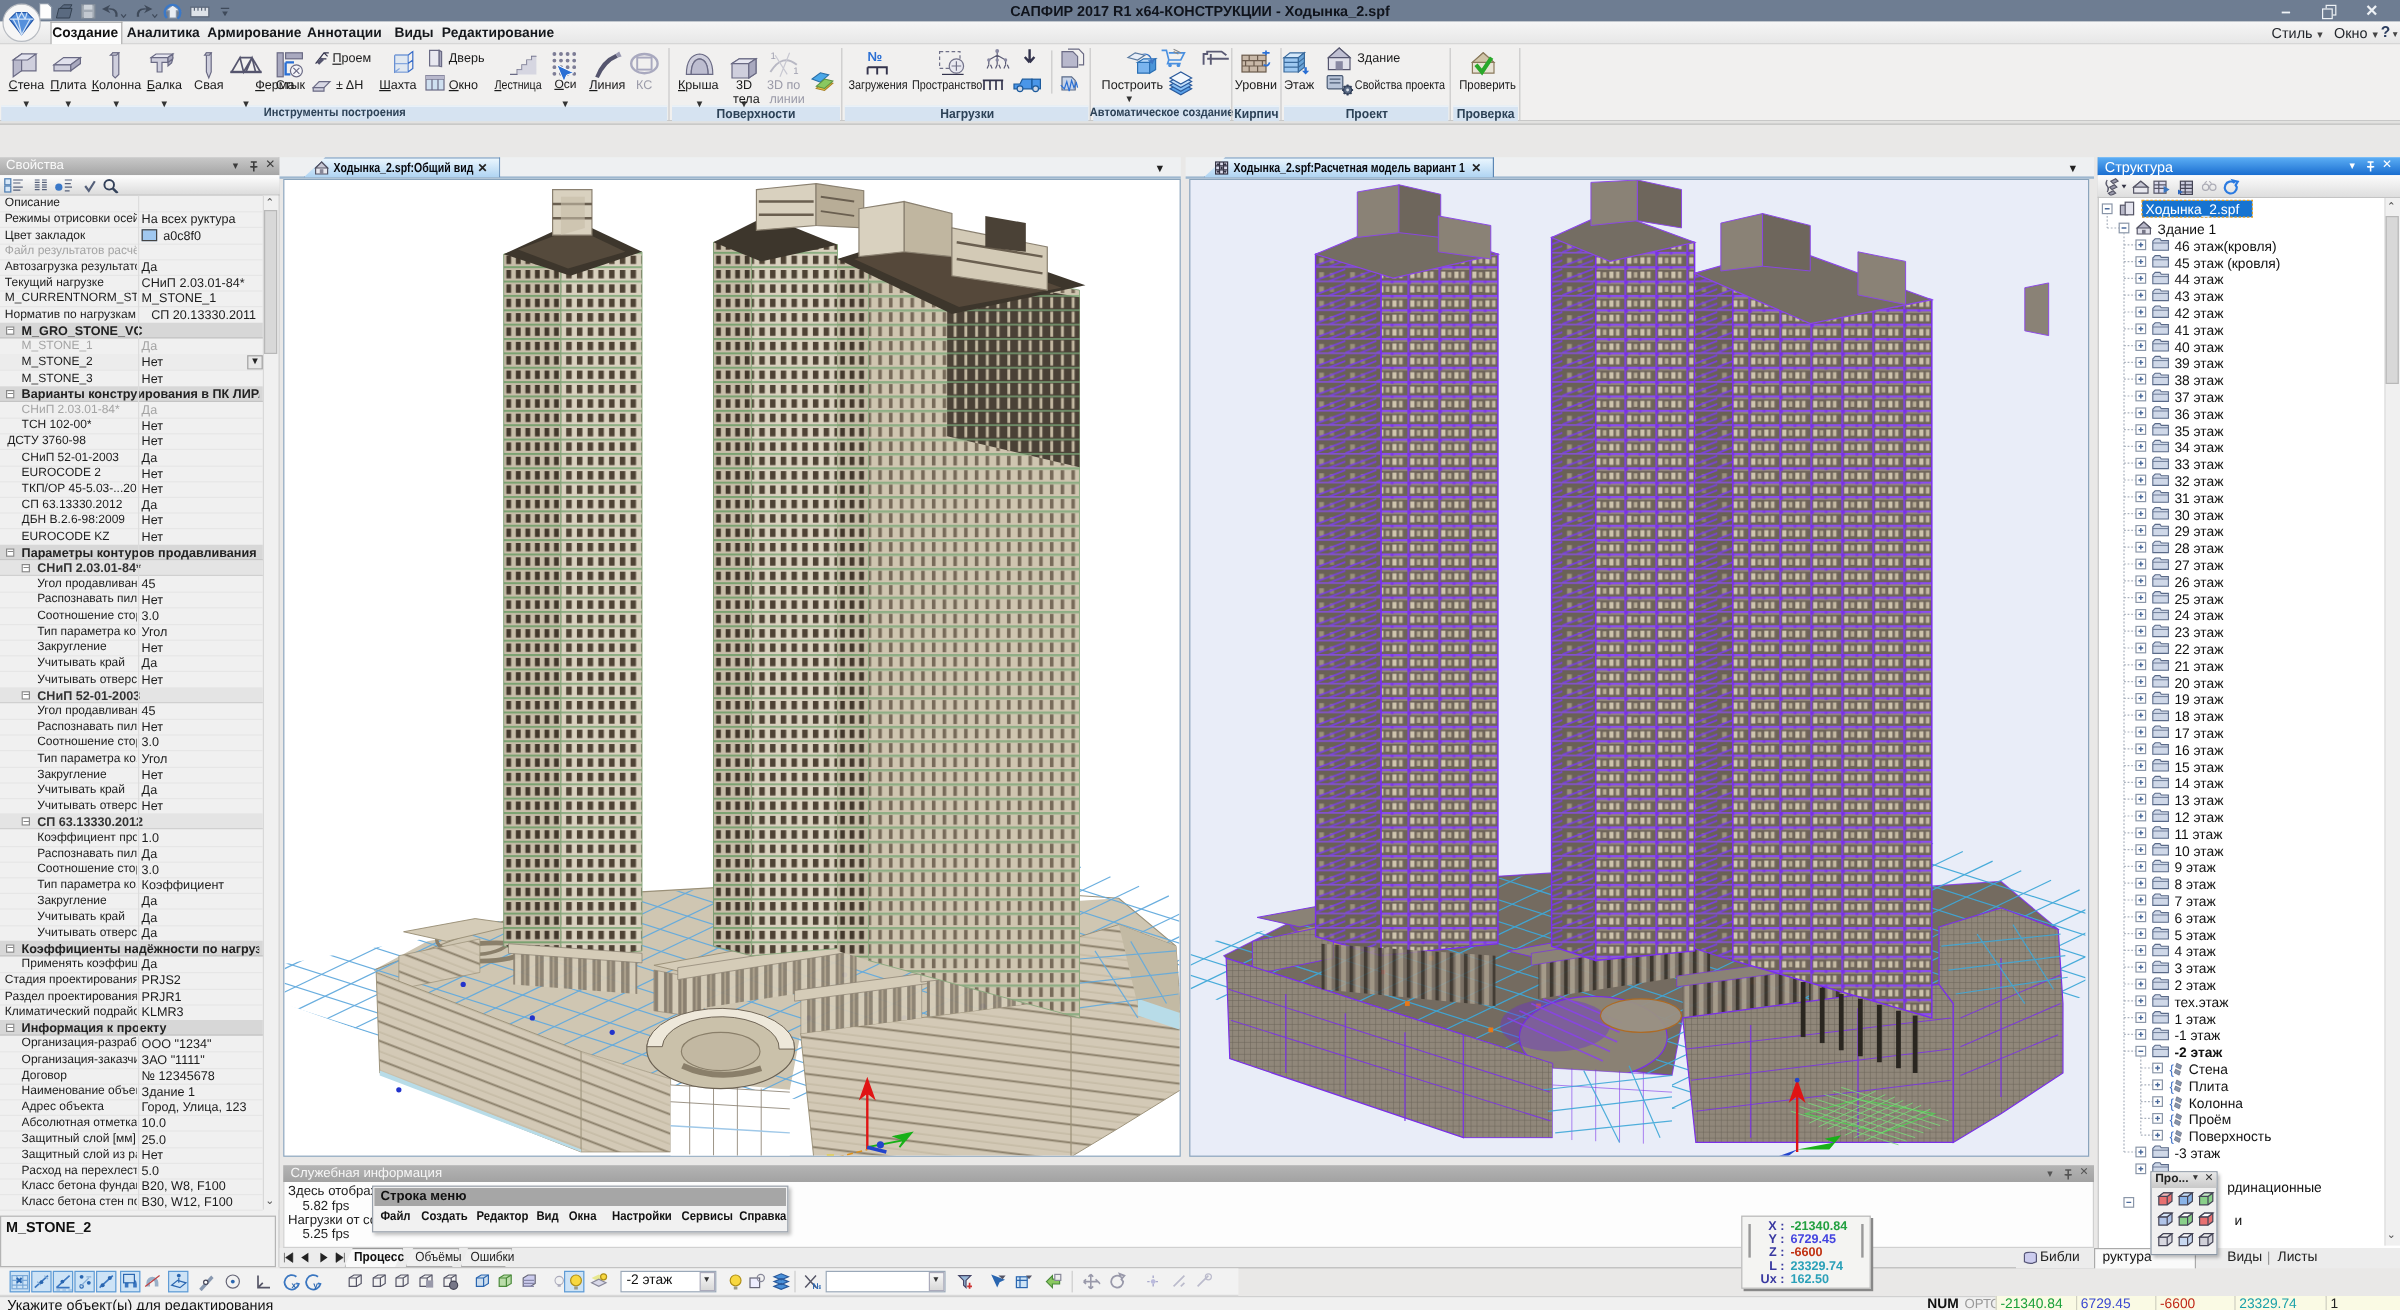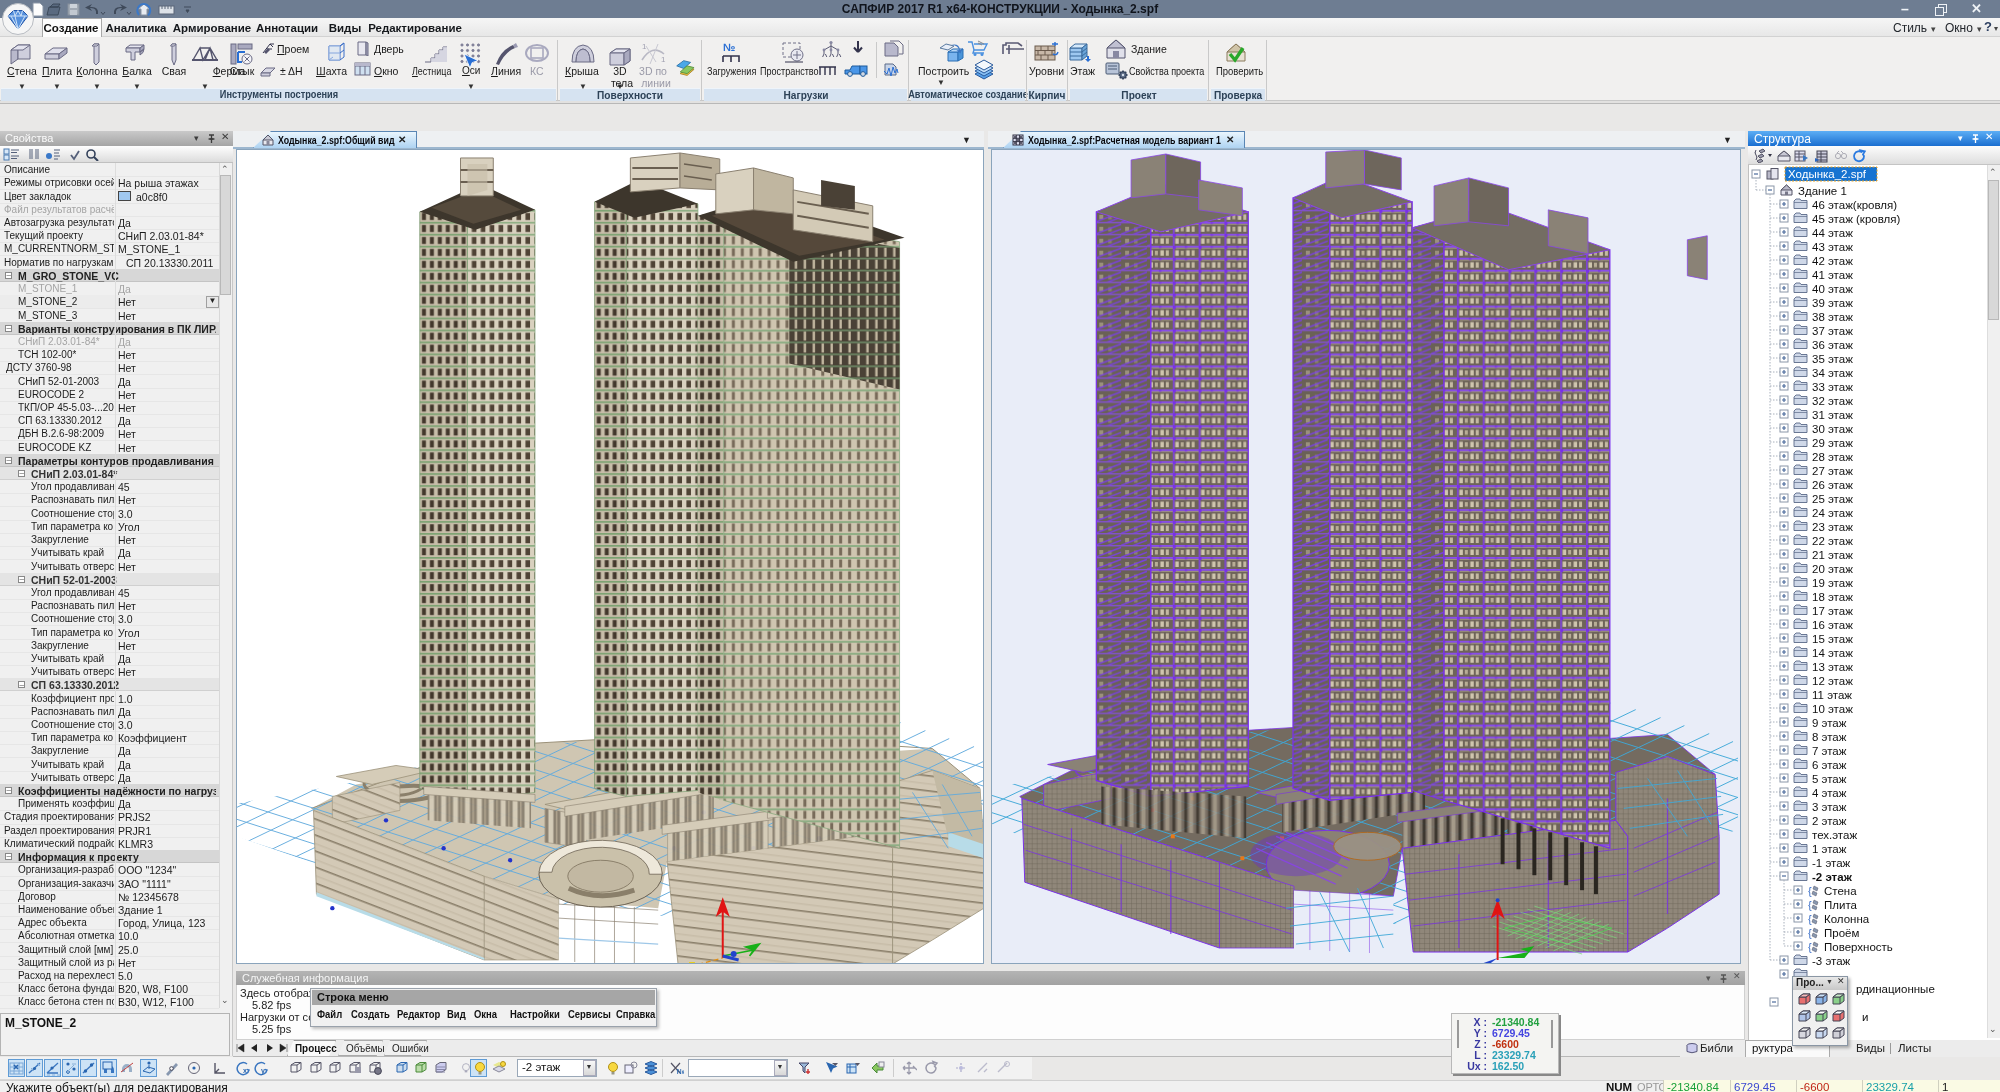--- a/index.html
+++ b/index.html
@@ -348,32 +348,32 @@
       <path d="M91 9 l4 4" stroke="#33415a" stroke-width="2"></path>
     </g>
 </svg>
 <div class="abs" style="left:219px;top:163px;width:13px;height:845px;background:#f0f0f0;border-left:1px solid #d8d8d8;"></div>
 <div class="tx" style="left:221px;top:164px;font-size:9px;color:#555;font-weight:normal;">⌃</div>
 <div class="tx" style="left:221px;top:995px;font-size:9px;color:#555;font-weight:normal;">⌄</div>
 <div class="abs" style="left:220px;top:175px;width:11px;height:120px;background:#d8d8d8;border:1px solid #b8b8b8;"></div>
 <div class="tx" style="left:4px;top:164.2px;font-size:10px;color:#1c1c1c;max-width:110px;overflow:hidden;">Описание</div>
 <div class="abs" style="left:0px;top:176.21px;width:219px;height:1px;background:#e6e6e6;"></div>
 <div class="tx" style="left:4px;top:177.41px;font-size:10px;color:#1c1c1c;max-width:110px;overflow:hidden;">Режимы отрисовки осей</div>
-<div class="tx" style="left:118px;top:177.41px;font-size:10.5px;color:#1c1c1c;font-weight:normal;">На рыша этажах</div>
+<div class="tx" style="left:118px;top:177.41px;font-size:10.5px;color:#1c1c1c;font-weight:normal;">На всех руктура</div>
 <div class="abs" style="left:0px;top:189.42000000000002px;width:219px;height:1px;background:#e6e6e6;"></div>
 <div class="tx" style="left:4px;top:190.62px;font-size:10px;color:#1c1c1c;max-width:110px;overflow:hidden;">Цвет закладок</div>
 <div class="abs" style="left:118px;top:190.92000000000002px;width:13px;height:10px;background:#a0c8f0;border:1px solid #444;"></div>
 <div class="tx" style="left:136px;top:190.62px;font-size:10.5px;color:#1c1c1c;font-weight:normal;">a0c8f0</div>
 <div class="abs" style="left:0px;top:202.63000000000002px;width:219px;height:1px;background:#e6e6e6;"></div>
 <div class="tx" style="left:4px;top:203.82999999999998px;font-size:10px;color:#a4a4a4;max-width:110px;overflow:hidden;">Файл результатов расчёта</div>
 <div class="abs" style="left:0px;top:215.84px;width:219px;height:1px;background:#e6e6e6;"></div>
 <div class="tx" style="left:4px;top:217.04px;font-size:10px;color:#1c1c1c;max-width:110px;overflow:hidden;">Автозагрузка результатов</div>
 <div class="tx" style="left:118px;top:217.04px;font-size:10.5px;color:#1c1c1c;font-weight:normal;">Да</div>
 <div class="abs" style="left:0px;top:229.05px;width:219px;height:1px;background:#e6e6e6;"></div>
-<div class="tx" style="left:4px;top:230.25px;font-size:10px;color:#1c1c1c;max-width:110px;overflow:hidden;">Текущий проекту</div>
+<div class="tx" style="left:4px;top:230.25px;font-size:10px;color:#1c1c1c;max-width:110px;overflow:hidden;">Текущий нагрузке</div>
 <div class="tx" style="left:118px;top:230.25px;font-size:10.5px;color:#1c1c1c;font-weight:normal;">СНиП 2.03.01-84*</div>
 <div class="abs" style="left:0px;top:242.26000000000002px;width:219px;height:1px;background:#e6e6e6;"></div>
 <div class="tx" style="left:4px;top:243.45999999999998px;font-size:10px;color:#1c1c1c;max-width:110px;overflow:hidden;">M_CURRENTNORM_STO...</div>
 <div class="tx" style="left:118px;top:243.45999999999998px;font-size:10.5px;color:#1c1c1c;font-weight:normal;">M_STONE_1</div>
 <div class="abs" style="left:0px;top:255.47px;width:219px;height:1px;background:#e6e6e6;"></div>
 <div class="tx" style="left:4px;top:256.67px;font-size:10px;color:#1c1c1c;max-width:110px;overflow:hidden;">Норматив по нагрузкам</div>
 <div class="tx" style="left:126px;top:256.67px;font-size:10.5px;color:#1c1c1c;font-weight:normal;">СП 20.13330.2011</div>
 <div class="abs" style="left:0px;top:268.68px;width:219px;height:1px;background:#e6e6e6;"></div>
 <div class="abs" style="left:0px;top:268.68px;width:219px;height:13.21px;background:#d7d7d7;border-bottom:1px solid #c4c4c4;"></div>
 <div class="abs" style="left:5px;top:271.88px;width:7px;height:7px;background:#fff;border:1px solid #888;"></div>

